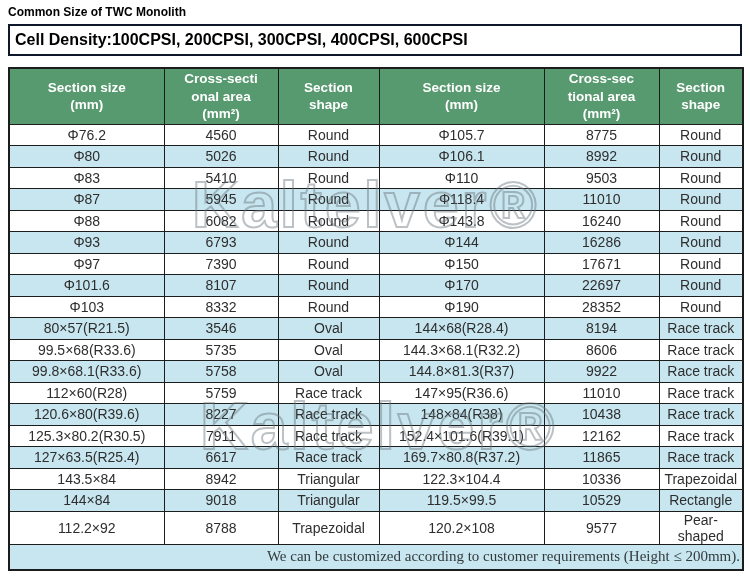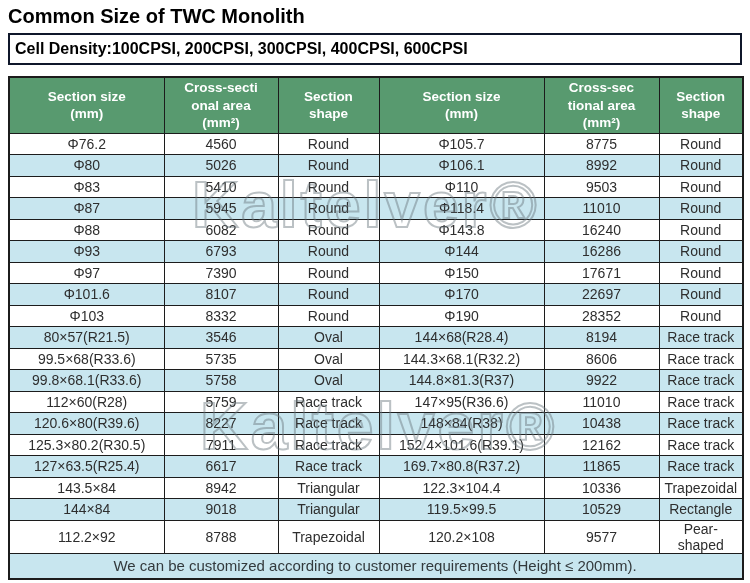--- a/index.html
+++ b/index.html
@@ -11,21 +11,21 @@
   .page {
     position: relative;
     width: 750px;
     height: 583px;
     background: #ffffff;
     overflow: hidden;
   }
   .page-title {
     margin: 0;
     padding: 5px 0 0 8px;
-    font-size: 20px;
+    font-size: 12px;
     font-weight: bold;
     color: #000000;
     letter-spacing: 0px;
   }
   .density-box {
     margin: 5px 8px 1px 8px;
     border: 2px solid #0f172a;
     background: #ffffff;
     font-size: 16px;
     font-weight: bold;
@@ -64,25 +64,26 @@
     height: 20.5px;
     padding: 0 2px;
     background: #ffffff;
     overflow: hidden;
   }
   table.size-table tbody tr.stripe td {
     background: var(--stripe-bg, #c8e6ef);
   }
   table.size-table tfoot td.footer-note {
     background: var(--stripe-bg, #c8e6ef);
-    text-align: center;
+    text-align: right;
     font-size: 15px;
     color: #333a3d;
     padding: 2px 2px 2px 0;
     height: 20px;
+    font-family: Liberation Serif, serif;
   }
   .watermark {
     position: absolute;
     font-size: 64px;
     font-weight: bold;
     letter-spacing: 3px;
     color: transparent;
     -webkit-text-stroke: 2px rgba(105, 118, 124, 0.45);
     text-stroke: 2px rgba(105, 118, 124, 0.45);
     pointer-events: none;

